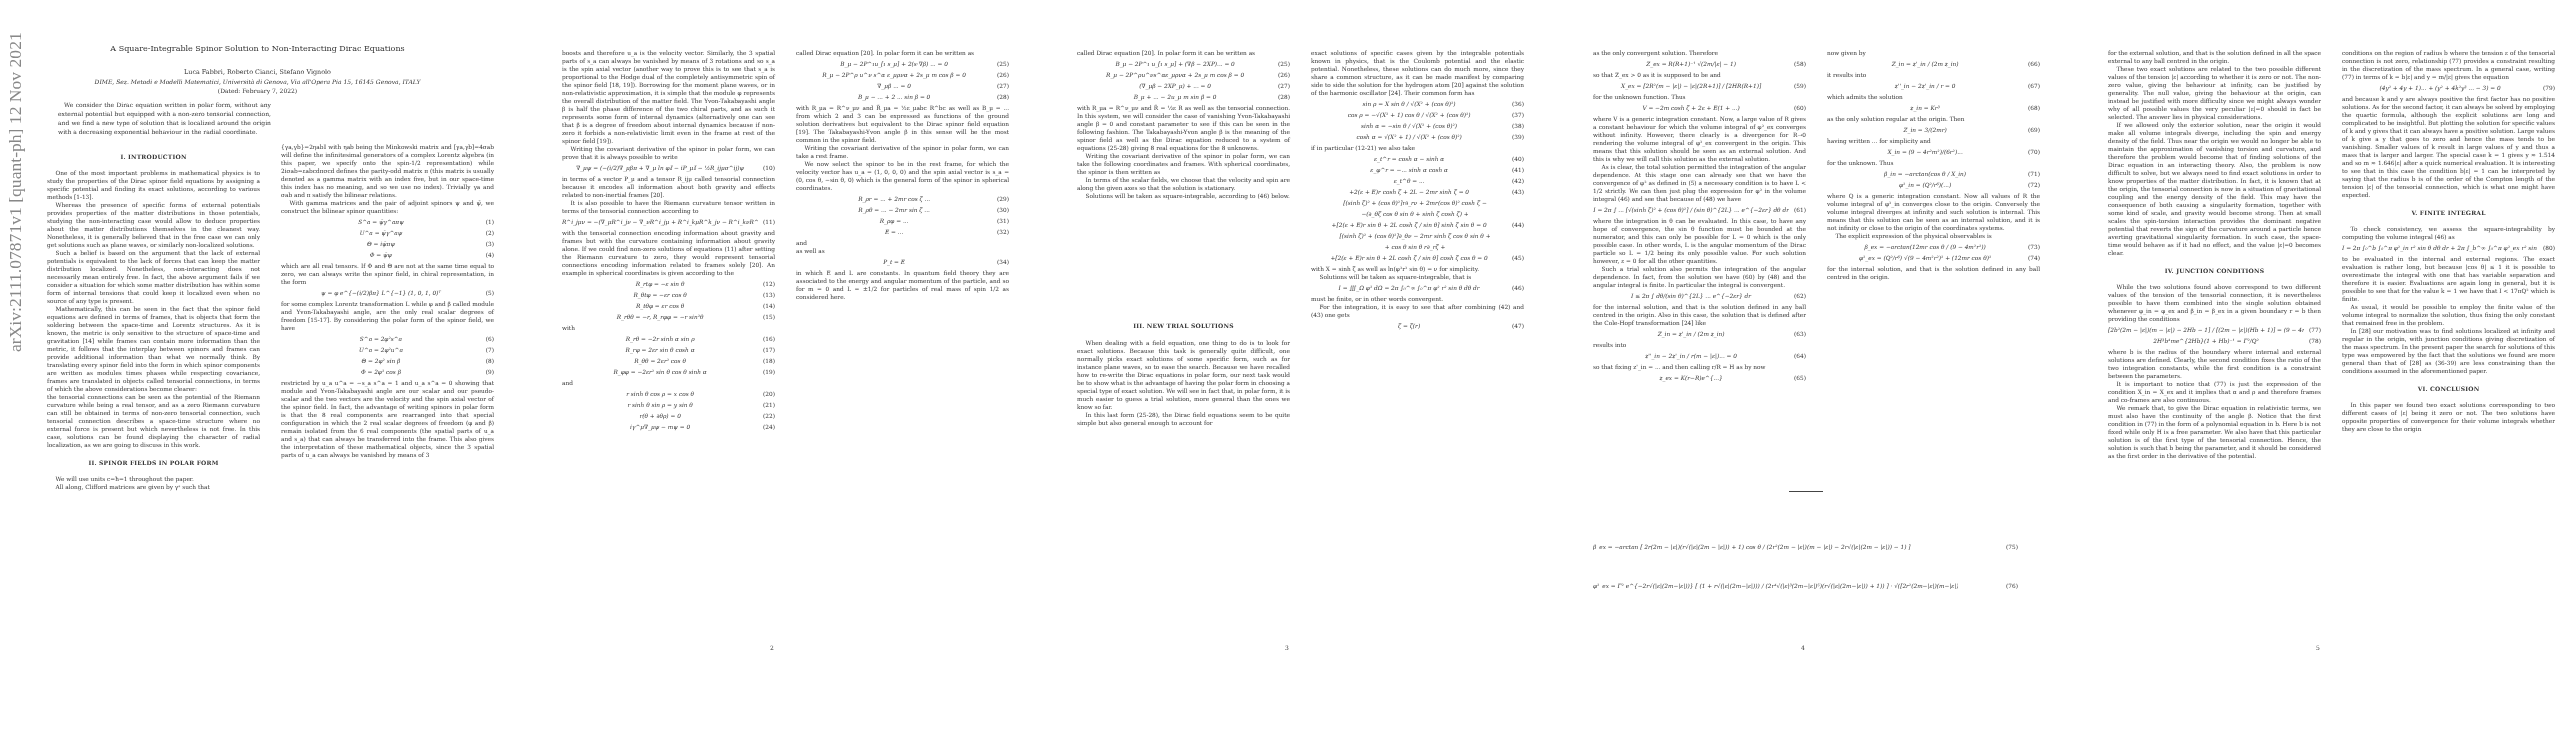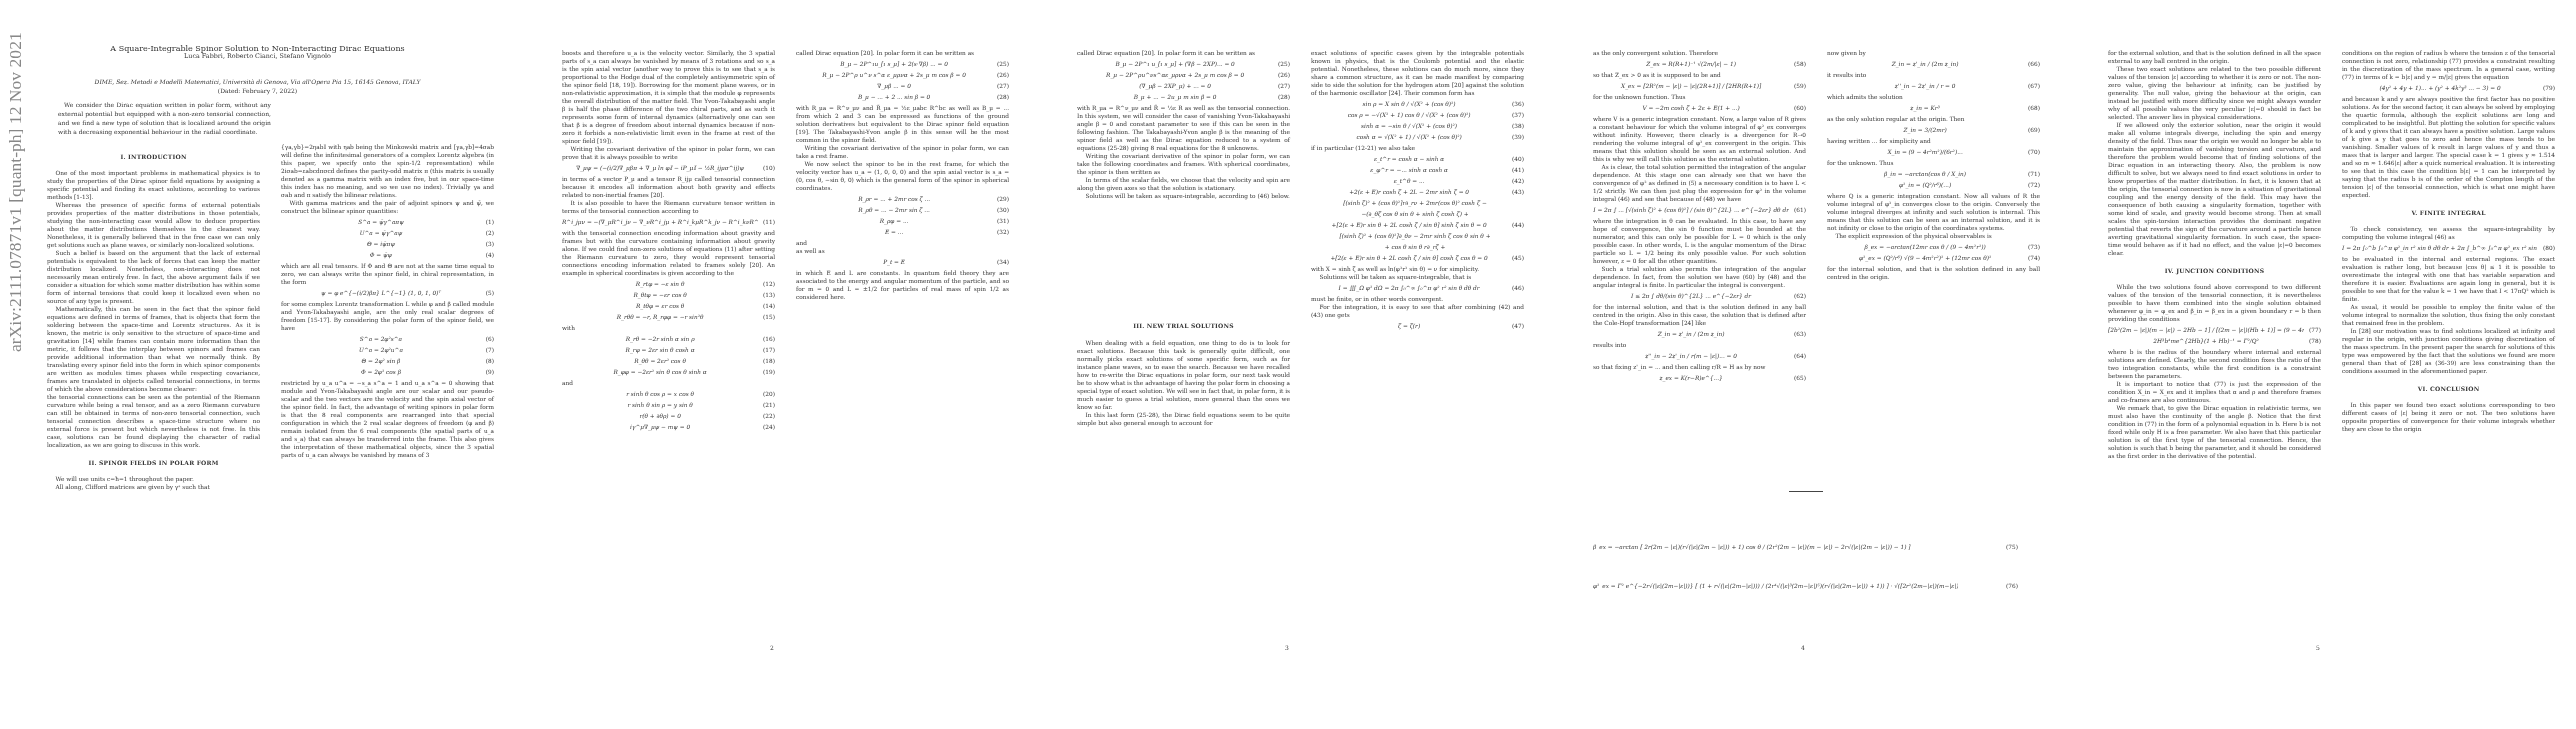--- a/index.html
+++ b/index.html
@@ -11,21 +11,21 @@
   .col p.noind { text-indent:0; }
   .eq { display:flex; justify-content:space-between; align-items:center; margin:3px 0;
         font-style:italic; font-size:5.8px; }
   .eq .body { flex:1; text-align:center; white-space:nowrap; overflow:hidden; }
   .eq .num { font-style:normal; padding-left:4.9px; }
   .sec { text-align:center; font-weight:bold; font-size:6px; letter-spacing:0.2px;
          margin:9.7px 0 8.5px 0; }
   .pnum { position:absolute; top:644px; font-size:6px; }
   .title { position:absolute; top:44px; left:0; width:515px; text-align:center;
            font-size:8px; }
-  .authors { position:absolute; top:52px; width:515px; text-align:center; font-size:6.4px; }
+  .authors { position:absolute; top:68px; width:515px; text-align:center; font-size:6.4px; }
   .affil { position:absolute; top:78px; width:515px; text-align:center; font-size:6px; font-style:italic; }
   .dated { position:absolute; top:87px; width:515px; text-align:center; font-size:6px; }
   .abstract { position:absolute; top:100px; left:58px; width:213px; font-size:6px;
               line-height:9px; text-align:justify; text-indent:6px; width:213px; }
   .abstract { width:213px; }
   .arxiv-stamp { position:absolute; left:4.9px; top:12px; width:24px; height:340px;
                  writing-mode:vertical-rl; transform:rotate(180deg);
                  font-size:17.6px; color:#888; white-space:nowrap; text-align:left;
                  font-family:"Liberation Serif", serif; }
   .wide-eq { position:absolute; font-style:italic; font-size:5.8px; white-space:nowrap; }

